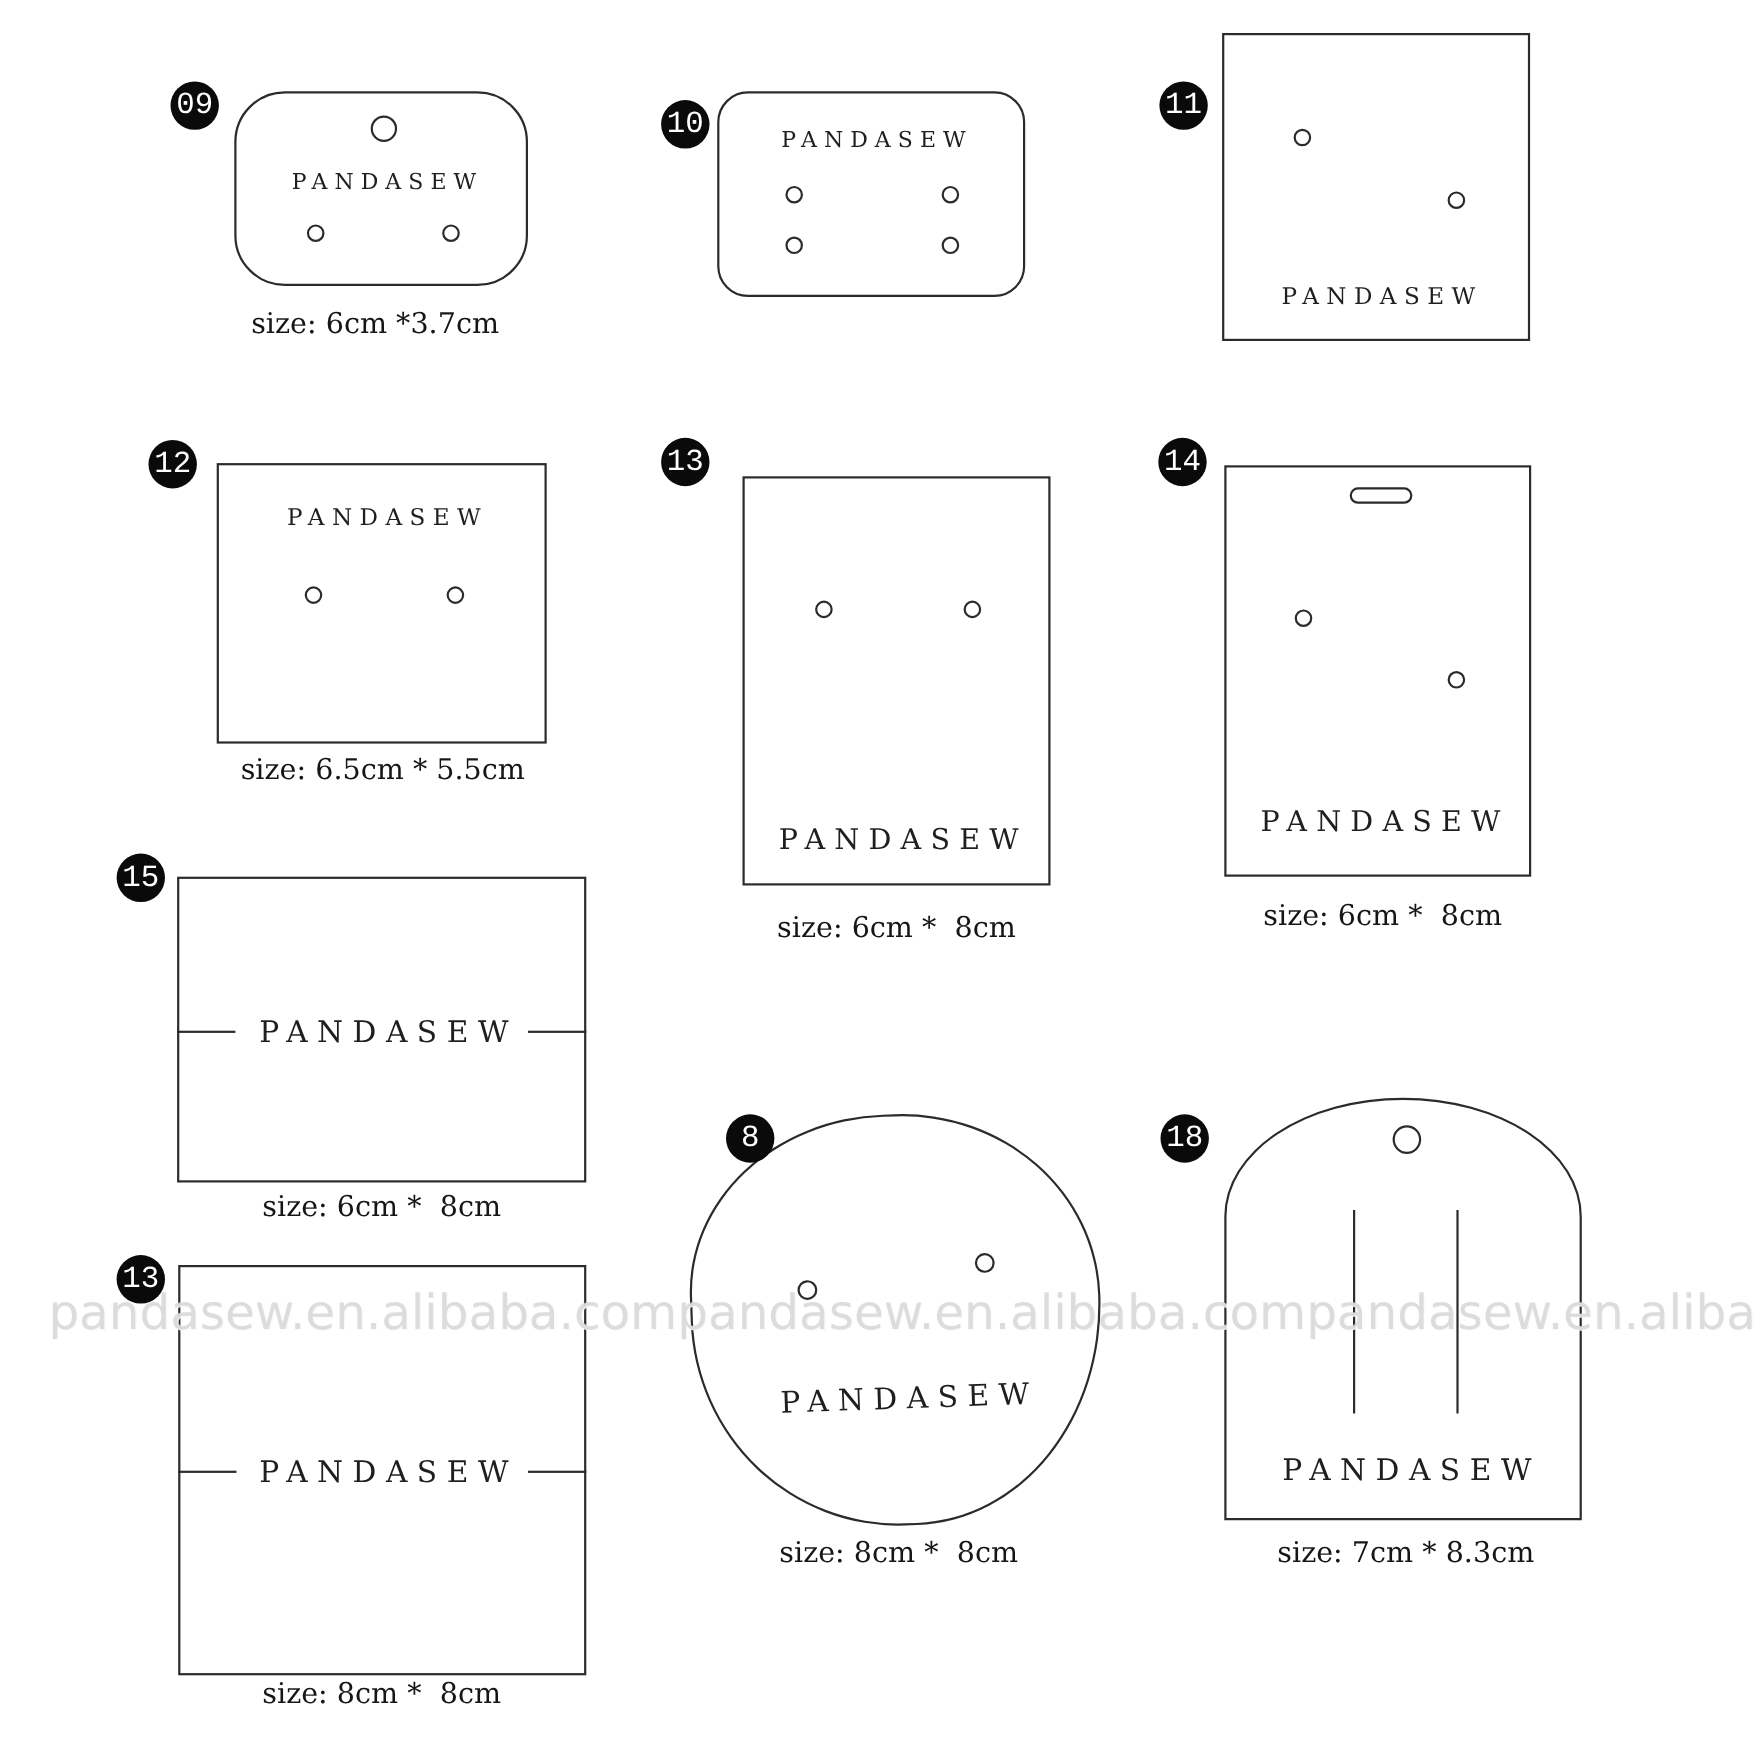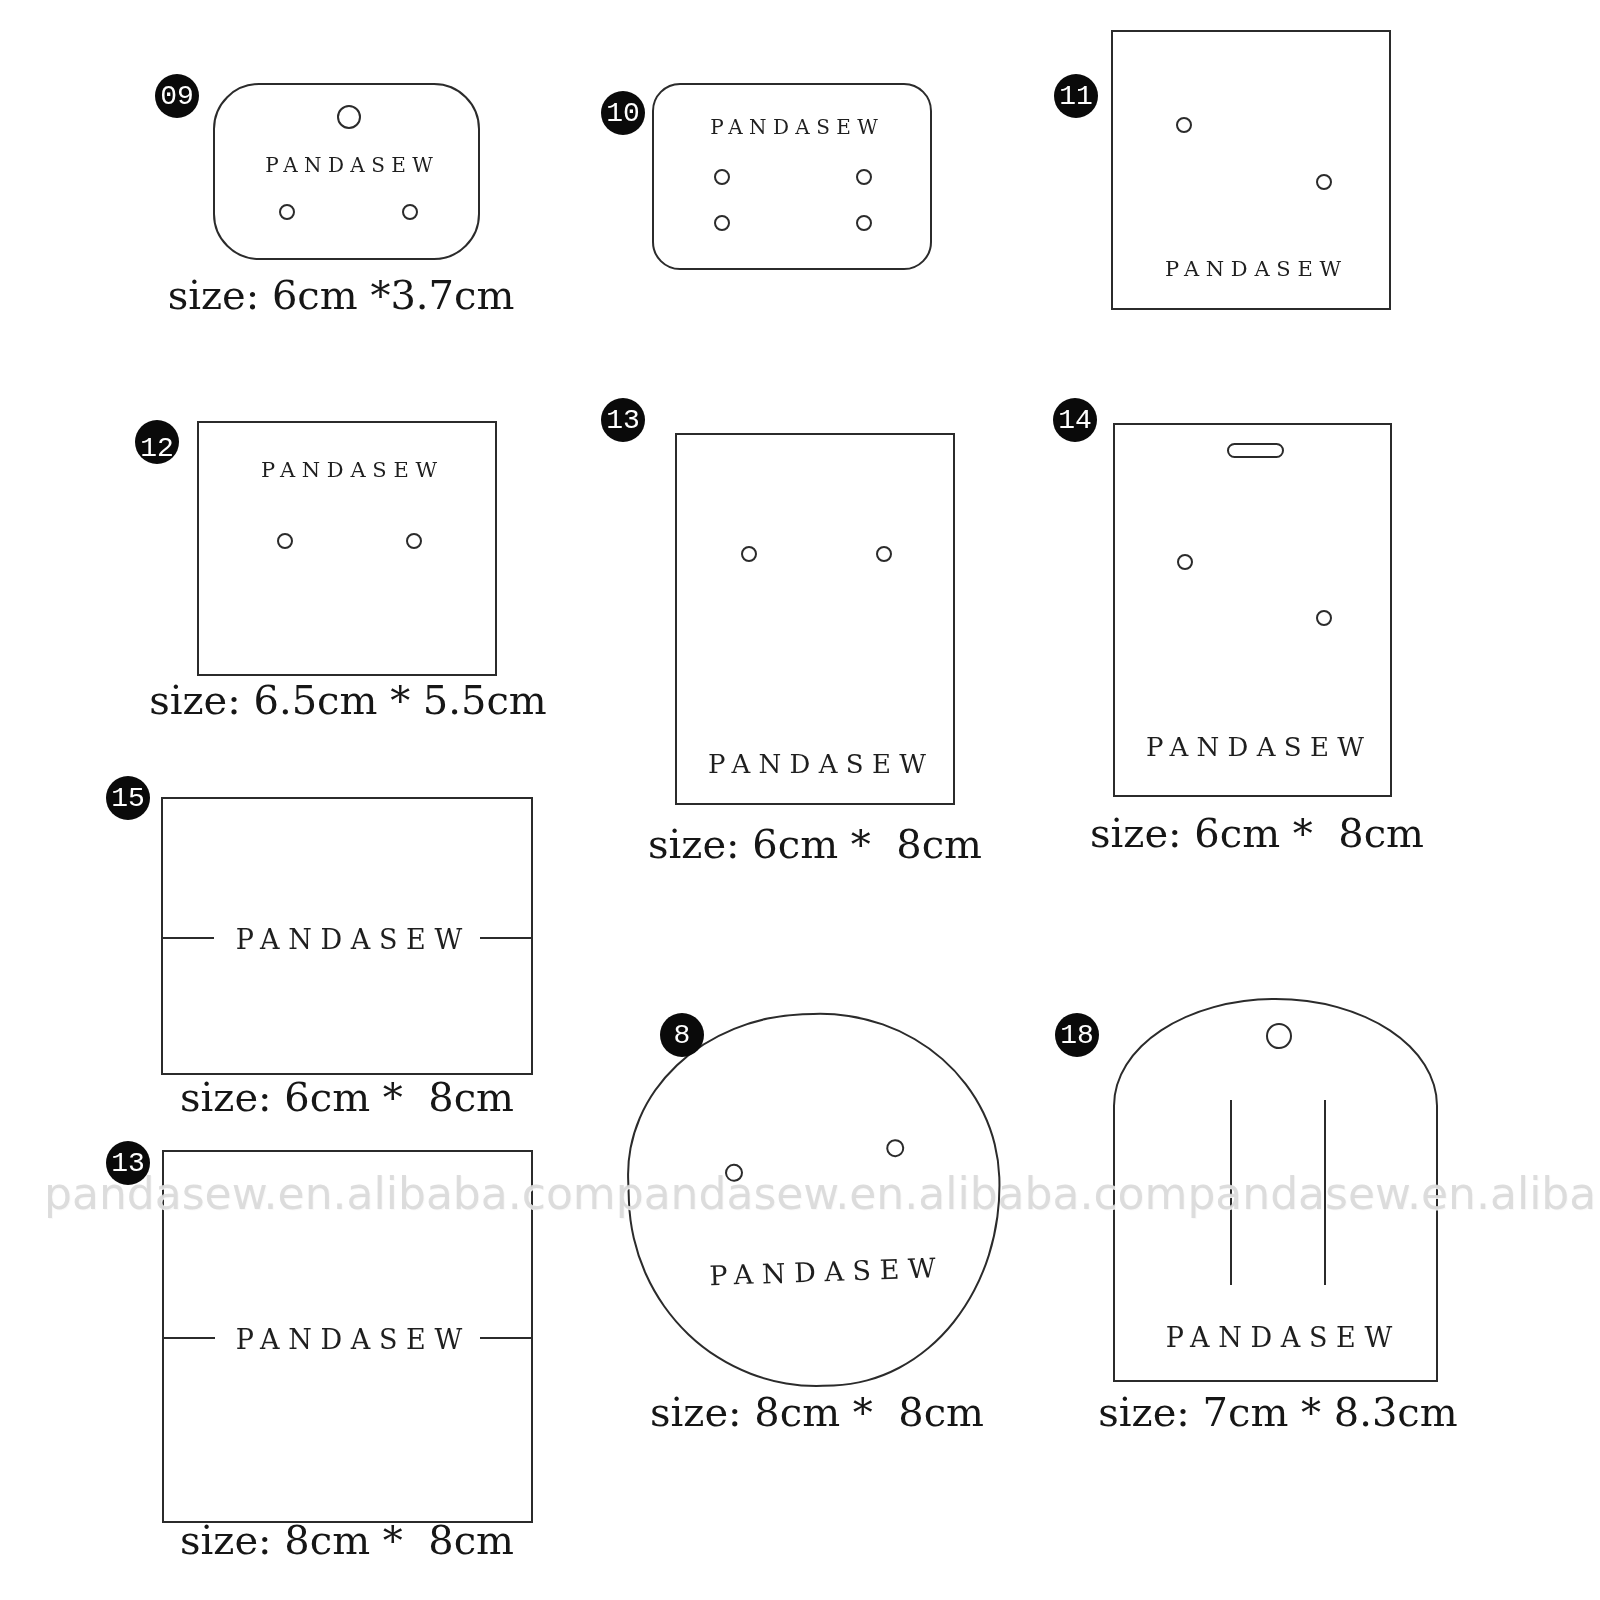--- a/index.html
+++ b/index.html
@@ -18,21 +18,21 @@
     position:absolute;border:2px solid #2b2b2b;border-radius:8px;
     background:#ffffff;box-sizing:border-box;
   }
   .brand{
     position:absolute;transform:translate(-50%,-50%);
     font-family:"DejaVu Serif", serif;color:#1f1f1f;
     letter-spacing:0.32em;white-space:nowrap;text-indent:0.32em;
   }
   .size-label{
     position:absolute;transform:translate(-50%,-50%);
-    font-family:"DejaVu Serif", serif;font-size:40px;color:#161616;
+    font-family:"DejaVu Serif", serif;font-size:26px;color:#161616;
     white-space:pre;
   }
   .badge{
     position:absolute;width:44px;height:44px;border-radius:50%;
     background:#0a0a0a;color:#ffffff;display:flex;align-items:center;justify-content:center;
     font-family:Liberation Mono, monospace;font-size:28px;z-index:2;
   }
   .slit{
     position:absolute;height:2px;background:#2b2b2b;
   }
@@ -76,21 +76,21 @@
 
   <div class="badge" style="left:1054px;top:74px;">
     <span>11</span>
   </div>
   <div class="card-shape" style="left:1111px;top:30px;width:280px;height:280px;">
     <div class="hole" style="left:63px;top:85px;width:16px;height:16px;"></div>
     <div class="hole" style="left:203px;top:142px;width:16px;height:16px;"></div>
     <div class="brand" style="left:140px;top:237px;font-size:21px;">PANDASEW</div>
   </div>
 
-  <div class="badge" style="left:135px;top:420px;align-items:flex-end;">
+  <div class="badge" style="left:135px;top:400px;">
     <span>12</span>
   </div>
   <div class="card-shape" style="left:197px;top:421px;width:300px;height:255px;">
     <div class="brand" style="left:150px;top:47px;font-size:21px;">PANDASEW</div>
     <div class="hole" style="left:78px;top:110px;width:16px;height:16px;"></div>
     <div class="hole" style="left:207px;top:110px;width:16px;height:16px;"></div>
   </div>
   <div class="size-label" style="left:348px;top:700px;">size: 6.5cm * 5.5cm</div>
 
   <div class="badge" style="left:601px;top:398px;">

